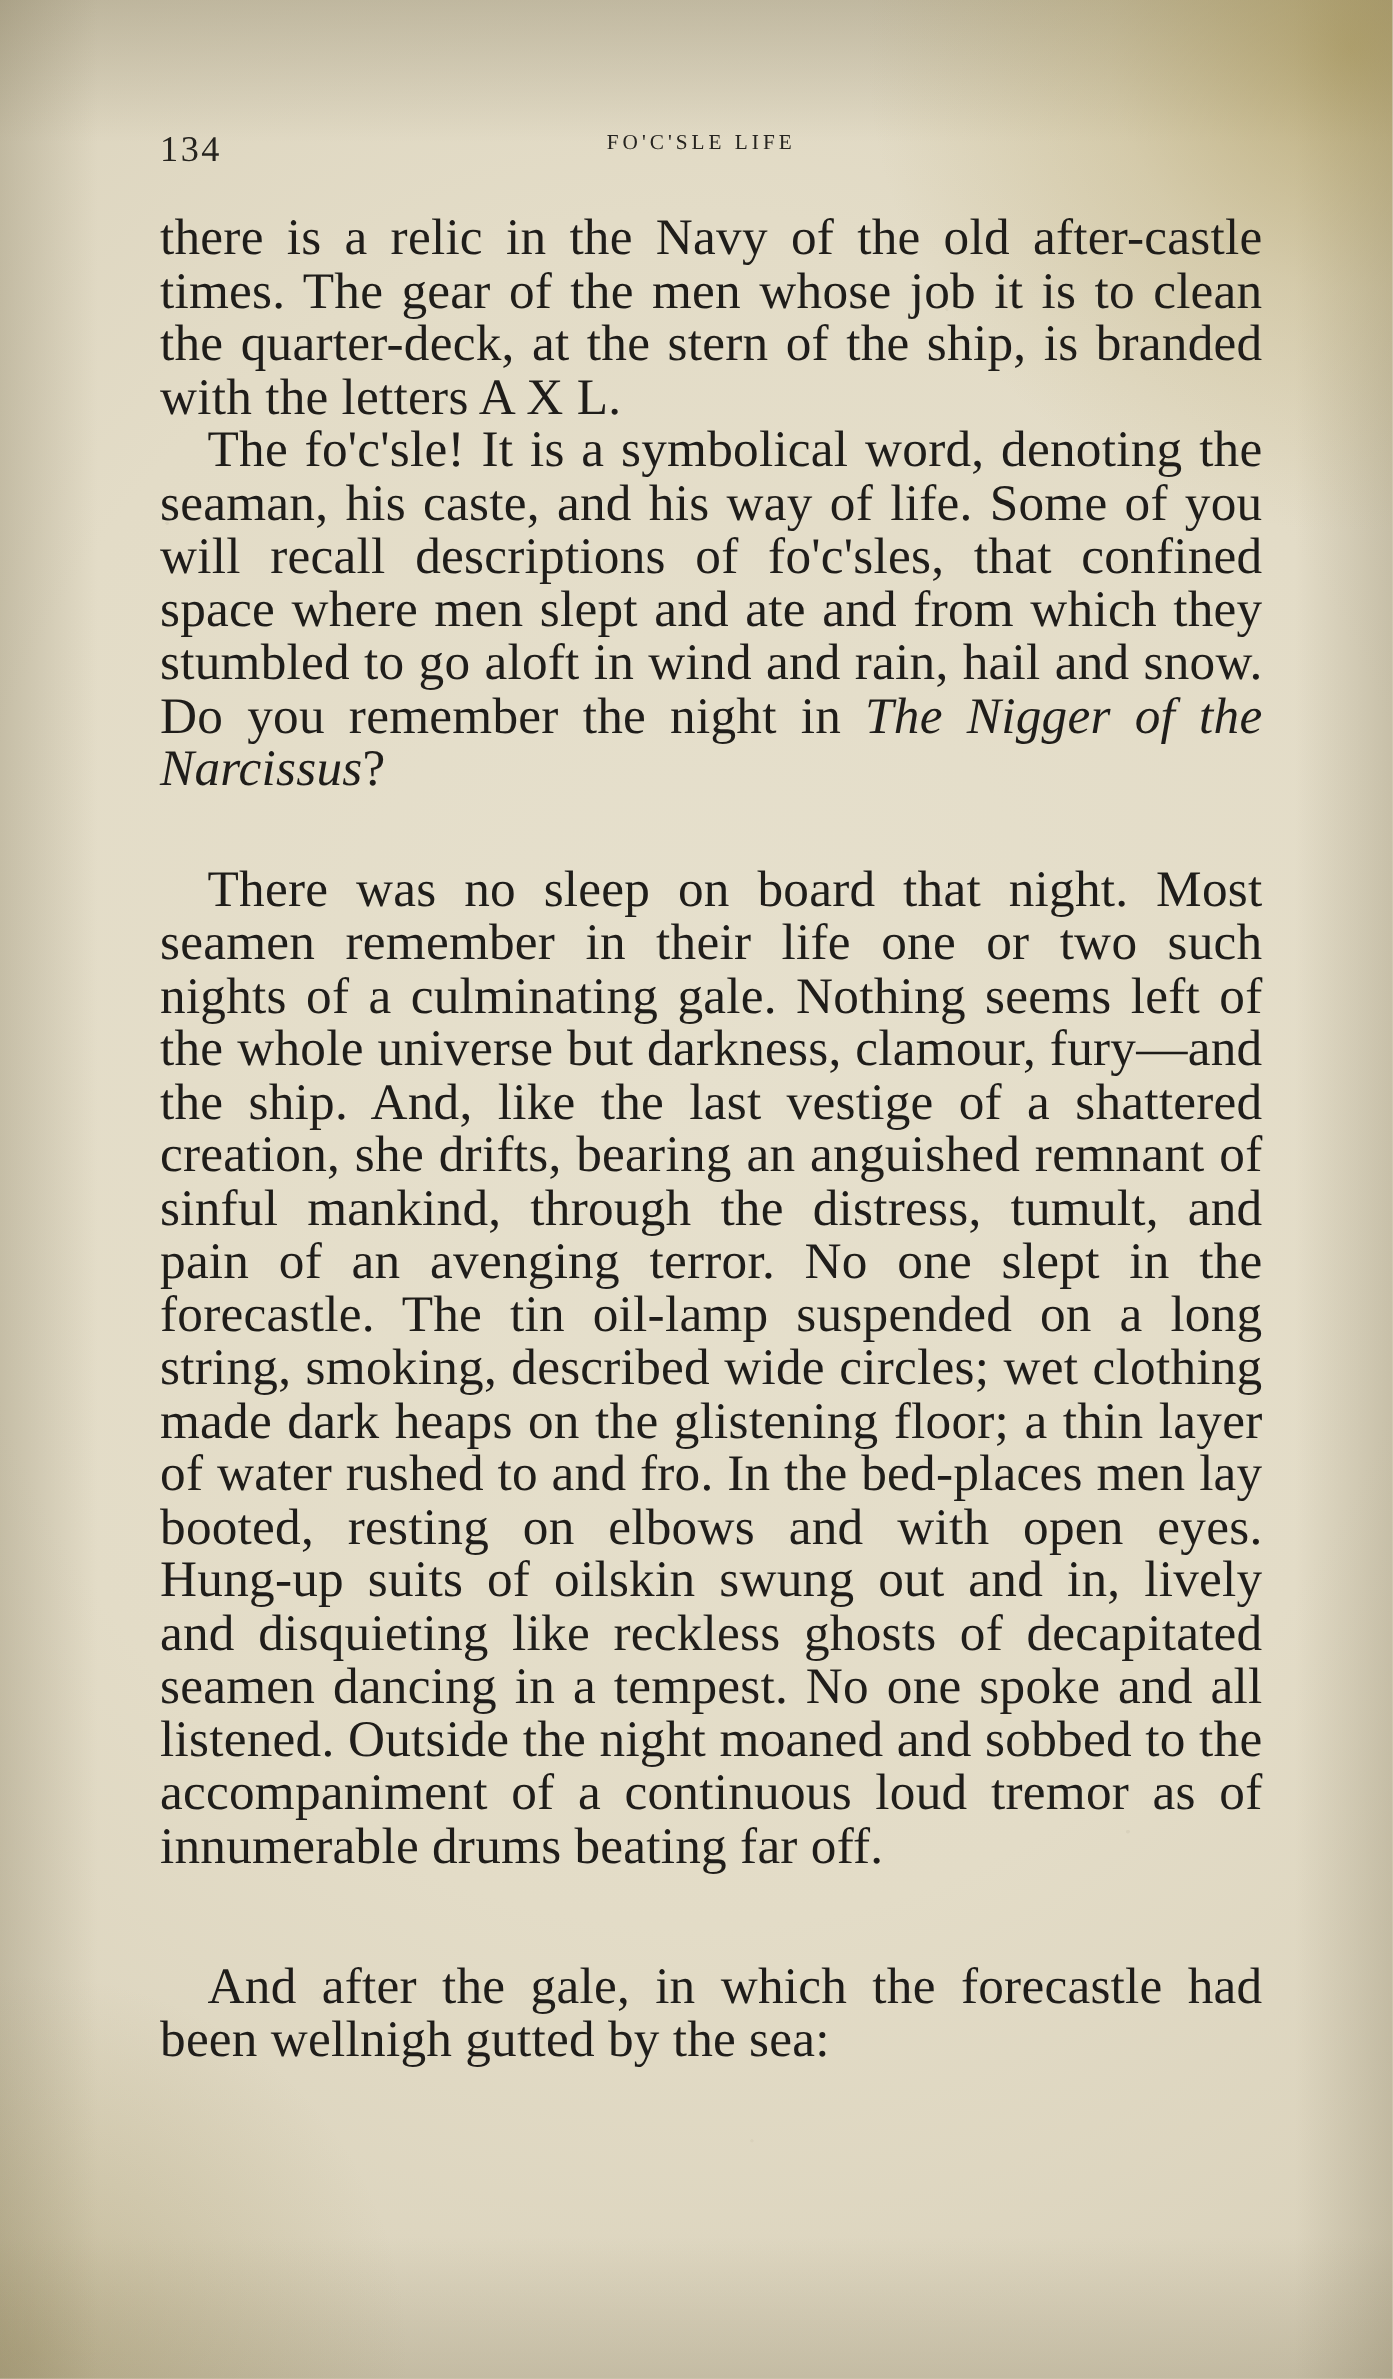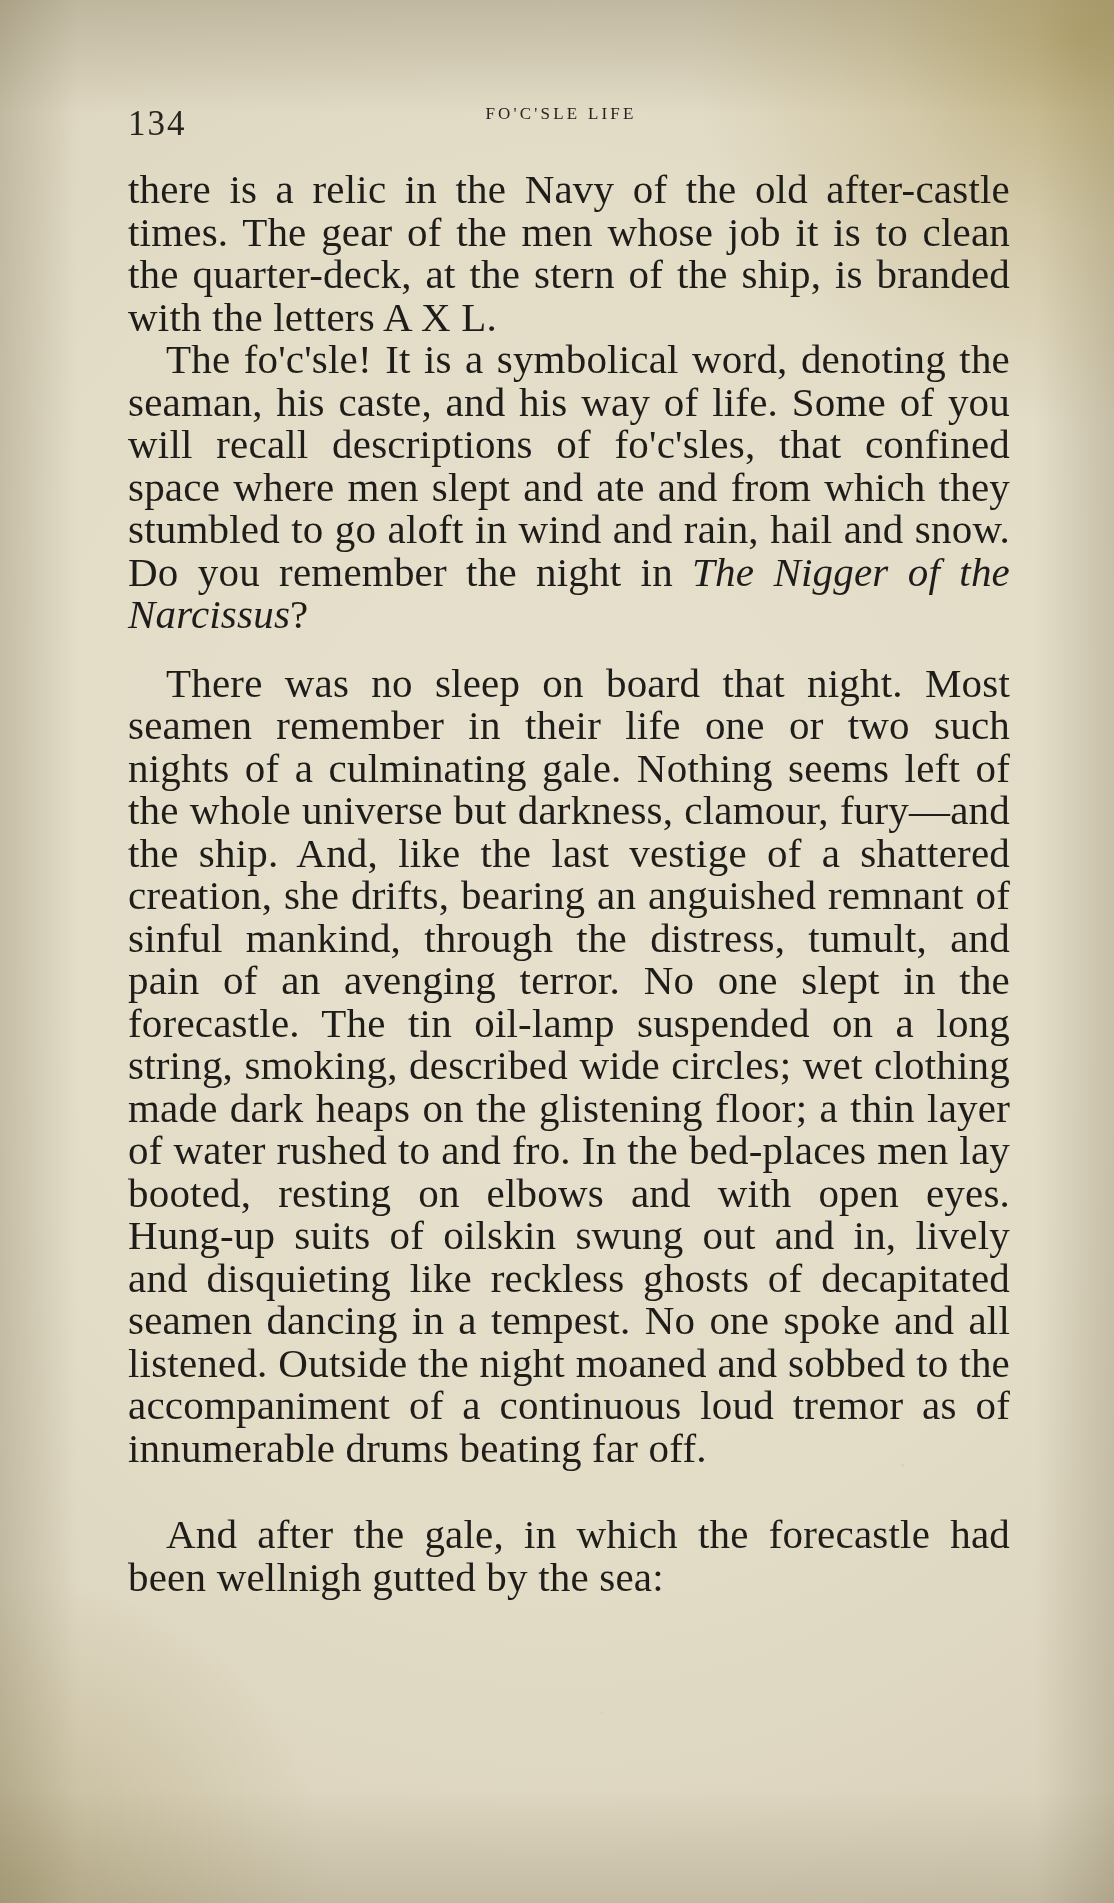--- a/index.html
+++ b/index.html
@@ -60,21 +60,21 @@
   
   .running-head {
     position: relative;
     height: 46px;
     margin-bottom: 18px;
   }
   .folio {
     position: absolute;
     left: 0;
     top: 0;
-    font-size: 35px;
+    font-size: 29px;
     letter-spacing: 2px;
     color: #26241f;
     font-family: "Liberation Serif", serif;
   }
   .head-title {
     text-align: center;
     font-size: 17px;
     letter-spacing: 3.2px;
     color: #262420;
     font-variant: small-caps;
@@ -93,24 +93,24 @@
     letter-spacing: 0.2px;
   }
   p.para {
     margin: 0;
     text-indent: 0;
   }
   p.indent {
     text-indent: 38px;
   }
   p.gap-top {
-    margin-top: 26px;
+    margin-top: 54px;
   }
   p.gap-top-lg {
-    margin-top: 44px;
+    margin-top: 70px;
   }
   .italic {
     font-style: italic;
   }
   
   p.para {
     text-align-last: left;
   }
 </style>
 </head>

